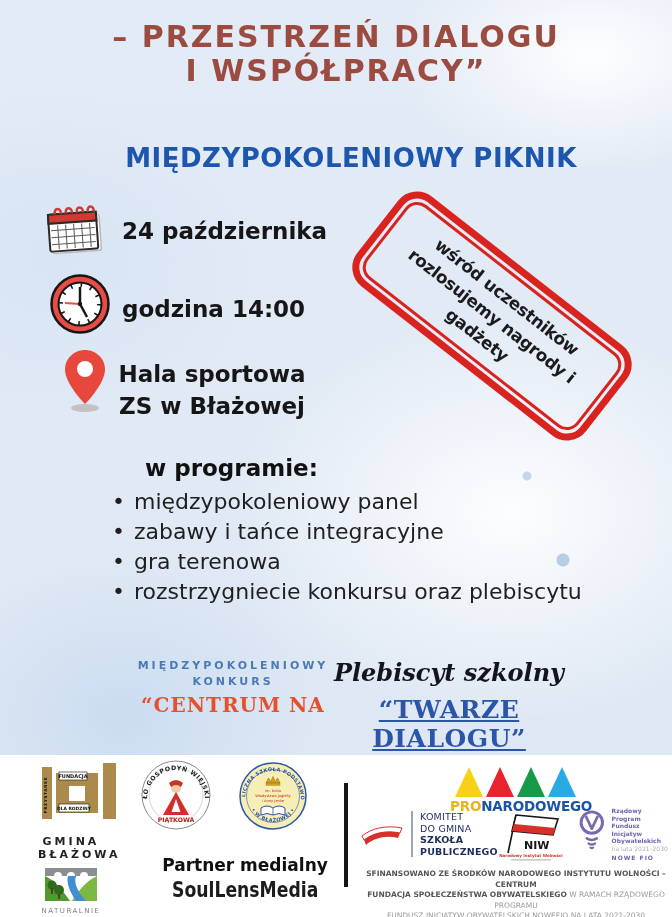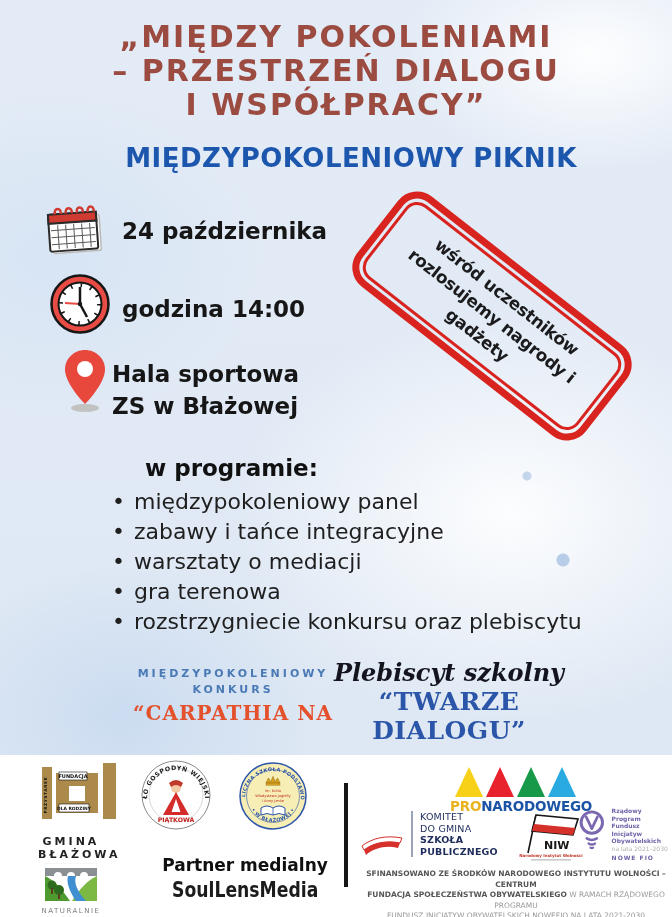--- a/index.html
+++ b/index.html
@@ -20,62 +20,62 @@
   .subtitle{position:absolute;top:143px;left:0;width:672px;text-align:center;
     color:#1d57ad;font-weight:bold;font-size:26px;letter-spacing:.5px;margin-left:15px;}
 
   .icon{position:absolute;}
   .icon-cal{left:42px;top:200px;}
   .icon-clock{left:48px;top:272px;}
   .icon-pin{left:62px;top:348px;}
   .info-text{position:absolute;font-weight:bold;font-size:23px;color:#161616;}
   .date-text{left:122px;top:218px;}
   .time-text{left:122px;top:296px;}
-  .venue-text{left:112px;top:358px;width:200px;line-height:32px;}
+  .venue-text{left:112px;top:358px;width:200px;text-align:center;line-height:32px;}
 
   .stamp{position:absolute;left:347px;top:259px;width:290px;height:114px;
     transform:rotate(38deg);border:7px solid #d8231f;border-radius:24px;
     display:flex;align-items:center;justify-content:center;box-sizing:border-box;}
   .stamp-inner{position:absolute;inset:3px;border:3px solid #d8231f;border-radius:15px;}
   .stamp-text{position:relative;text-align:center;font-weight:bold;font-size:17px;
     line-height:24px;color:#1b1b1d;letter-spacing:-.3px;}
 
   .program-heading{position:absolute;left:145px;top:455px;font-size:23px;font-weight:bold;color:#111;}
   .program-list{position:absolute;left:110px;top:487px;width:520px;margin:0;padding:0;list-style:none;}
   .program-list li{font-size:22px;line-height:30px;color:#1f1f1f;padding-left:24px;position:relative;}
   .program-list li::before{content:"•";position:absolute;left:2px;top:0;}
   .program-list .l2{display:block;}
 
-  .konkurs{position:absolute;left:118px;top:658px;width:230px;text-align:center;margin-top:8px;}
+  .konkurs{position:absolute;left:118px;top:658px;width:230px;text-align:center;}
   .k-kicker{font-size:11px;line-height:16px;letter-spacing:3px;color:#4a7ab5;font-weight:bold;}
   .k-title{margin-top:3px;font-family:"DejaVu Serif", serif;font-weight:bold;font-size:20px;
     line-height:25px;color:#e4512d;letter-spacing:1px;}
   .plebiscyt{position:absolute;left:318px;top:658px;width:262px;text-align:center;}
   .p-kicker{font-family:"DejaVu Serif", serif;font-style:italic;font-weight:bold;
     font-size:24px;color:#14141e;}
-  .p-title{margin-top:0;font-family:"DejaVu Serif", serif;font-weight:bold;
-    font-size:25px;color:#2b55a8;letter-spacing:.5px;}
+  .p-title{margin-top:8px;font-family:"DejaVu Serif", serif;font-weight:bold;
+    font-size:25px;color:#2b55a8;letter-spacing:.5px;text-decoration:underline;}
 
   .footer{position:absolute;left:0;top:755px;width:672px;height:162px;background:#ffffff;}
   .f-abs{position:absolute;}
   .logo-fundacja{left:42px;top:8px;}
   .logo-kgw{left:140px;top:4px;}
   .logo-school{left:238px;top:6px;}
   .footer-divider{left:344px;top:28px;width:4px;height:104px;background:#161616;}
   .logo-procarpathia{left:450px;top:12px;width:130px;text-align:center;}
   .tri-row{display:flex;justify-content:center;gap:3px;}
   .tri{width:0;height:0;border-left:14px solid transparent;border-right:14px solid transparent;}
   .pc-text{font-size:13.5px;font-weight:bold;margin-top:1px;letter-spacing:-.2px;}
   .pc-pro{color:#e9b320;}
   .pc-carp{color:#1b53a5;}
-  .logo-komitet{left:360px;top:56px;display:flex;align-items:flex-end;gap:7px;}
+  .logo-komitet{left:360px;top:56px;display:flex;align-items:center;gap:7px;}
   .komitet-bar{width:2px;height:46px;background:#9aa3b8;}
   .komitet-text div{font-size:9.5px;line-height:11.5px;color:#1e2c5c;letter-spacing:.2px;}
   .komitet-text .kt-bold{font-weight:bold;}
-  .logo-niw{left:518px;top:56px;}
+  .logo-niw{left:498px;top:56px;}
   .logo-nowefio{left:576px;top:52px;display:flex;align-items:flex-start;gap:4px;}
   .fio-lines div{font-size:6px;line-height:7.5px;color:#6f63a8;font-weight:bold;}
   .fio-lines .fio-gray{color:#b0b0b0;font-weight:normal;}
   .fio-name{font-size:15px;color:#7a68b0;letter-spacing:1px;margin-top:2px;font-weight:normal;}
   .logo-gmina{left:38px;top:80px;width:66px;text-align:center;}
   .gmina-name{font-size:11px;font-weight:bold;color:#222;letter-spacing:3px;line-height:13px;}
   .gmina-tag{font-size:7px;color:#7d7d7d;letter-spacing:1.5px;line-height:9px;}
   .partner{left:150px;top:100px;width:190px;text-align:center;}
   .partner-label{font-size:17px;font-weight:bold;color:#101010;}
   .partner-name{font-size:21px;font-weight:bold;color:#1c1c1c;display:inline-block;
@@ -83,21 +83,20 @@
   .funding{left:366px;top:114px;width:300px;text-align:center;
     font-size:7.5px;line-height:10.5px;color:#999999;}
   .funding b{color:#555555;}
 </style>
 </head>
 <body>
 
 <div class="poster">
 
   <div class="title">
-    <div>„MIĘDZY POKOLENIAMI</div>
     <div>– PRZESTRZEŃ DIALOGU</div>
     <div>I WSPÓŁPRACY”</div>
   </div>
   <div class="subtitle">MIĘDZYPOKOLENIOWY PIKNIK</div>
 
   <div class="icon icon-cal">
     <svg width="66" height="56" viewBox="0 0 66 56">
       <g transform="rotate(-4 33 30)">
         <rect x="10" y="16" width="48" height="36" rx="2" fill="#ffffff" stroke="#b9b9b9" stroke-width="1.5"></rect>
         <rect x="7" y="13" width="48" height="37" rx="2" fill="#ffffff" stroke="#2a2a2a" stroke-width="2"></rect>
@@ -156,37 +155,34 @@
 
   <div class="program-heading">w programie:</div>
   <ul class="program-list">
     <li>
       <span>międzypokoleniowy panel</span>
     </li>
     <li>
       <span>zabawy i tańce integracyjne</span>
     </li>
     <li>
-      <span>warsztaty o mediacji</span>
-    </li>
-    <li>
       <span>gra terenowa</span>
     </li>
     <li>
       <span>rozstrzygniecie konkursu oraz plebiscytu</span>
     </li>
   </ul>
 
   <div class="konkurs">
     <div class="k-kicker">
       <div>MIĘDZYPOKOLENIOWY</div>
       <div>KONKURS</div>
     </div>
     <div class="k-title">
-      <div>“CARPATHIA NA</div>
+      <div>“CENTRUM NA</div>
     </div>
   </div>
   <div class="plebiscyt">
     <div class="p-kicker">Plebiscyt szkolny</div>
     <div class="p-title">“TWARZE DIALOGU”</div>
   </div>
 
   <div class="footer">
 
     <div class="f-abs logo-fundacja">

